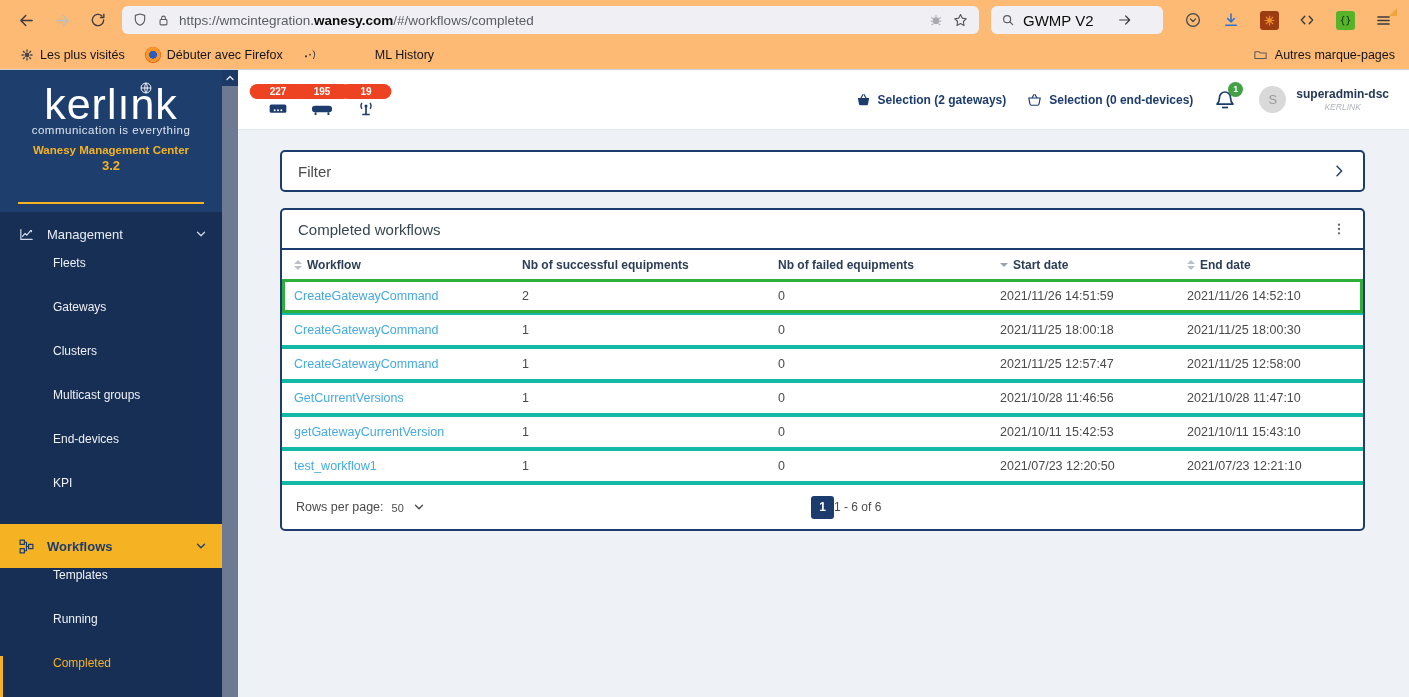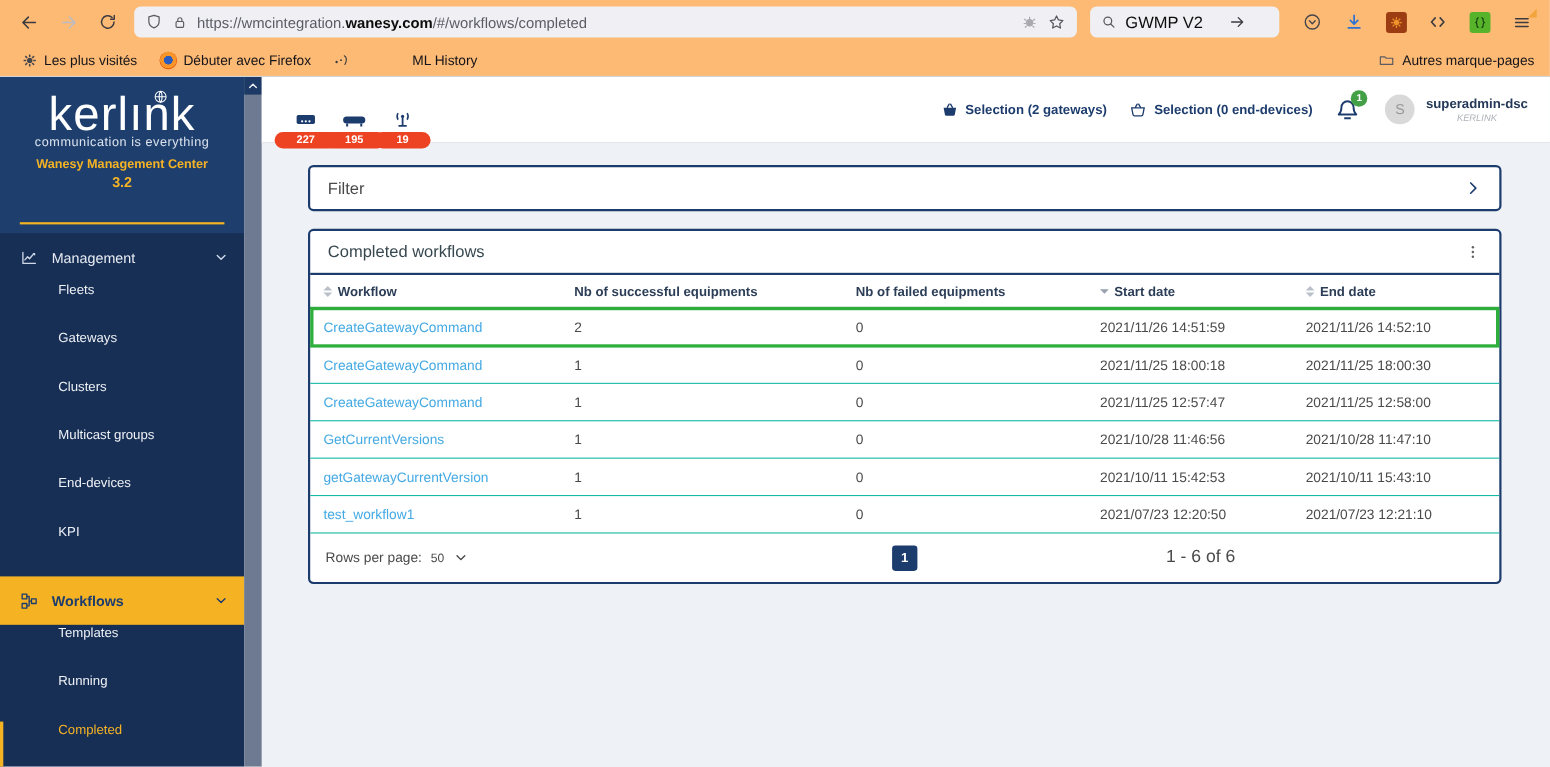--- a/index.html
+++ b/index.html
@@ -49,21 +49,21 @@
 
   
   .scrollstrip { width:16px; flex:none; background:#6e7a91; }
   .scroll-up { height:16px; background:#1d3a66; display:flex; align-items:center; justify-content:center; }
 
   
   .main { flex:1; display:flex; flex-direction:column; min-width:0; background:#eef1f5; }
   .app-header { height:60px; background:#ffffff; border-bottom:1px solid #e2e5e9; display:flex; align-items:center; padding:0 20px 0 22px; flex:none; }
   .hdr-badges { display:flex; gap:8px; }
   .badge-wrap { position:relative; width:36px; height:32px; }
-  .badge-pill { position:absolute; top:0; left:50%; transform:translateX(-50%); background:#ee4323; color:#fff; font-size:10px; font-weight:bold; border-radius:9px; padding:1px 20px; line-height:13px; z-index:2;margin-top:36px; }
+  .badge-pill { position:absolute; top:0; left:50%; transform:translateX(-50%); background:#ee4323; color:#fff; font-size:10px; font-weight:bold; border-radius:9px; padding:1px 20px; line-height:13px; z-index:2; }
   .badge-icon { position:absolute; bottom:0; left:50%; transform:translateX(-50%); }
   .hdr-right { margin-left:auto; display:flex; align-items:center; gap:20px; }
   .sel-btn { display:flex; align-items:center; gap:6px; font-size:12px; font-weight:bold; color:#1d3c6e; }
   .bell-wrap { position:relative; width:26px; height:26px; }
   .bell-badge { position:absolute; top:-5px; right:-4px; width:15px; height:15px; background:#43a047; border-radius:50%; color:#fff; font-size:9px; font-weight:bold; display:flex; align-items:center; justify-content:center; z-index:2; }
   .user { display:flex; align-items:center; gap:10px; }
   .avatar { width:27px; height:27px; border-radius:50%; background:#d9d9d9; color:#9a9a9a; font-size:13px; display:flex; align-items:center; justify-content:center; }
   .user-meta { text-align:center; }
   .user-name { font-size:12px; font-weight:bold; color:#253858; }
   .user-org { font-size:8.5px; font-style:italic; color:#b0b4ba; margin-top:1px; }
@@ -75,32 +75,32 @@
   .filter-title { font-size:15px; color:#4a4a4a; }
   .filter-card .grow { flex:1; }
 
   .card-head { height:38px; display:flex; align-items:center; padding:0 16px; }
   .card-title { font-size:15px; color:#37474f; }
   .card-head .grow { flex:1; }
 
   .tgrid { display:grid; grid-template-columns:228px 256px 222px 187px 1fr; align-items:center; }
   .thead { height:33px; border-top:2px solid #1d3c6e; border-bottom:2px solid #1d3c6e; font-size:12px; font-weight:bold; color:#2c3e57; }
   .cell { padding-left:12px; display:flex; align-items:center; gap:5px; overflow:hidden; white-space:nowrap; }
-  .trow { height:34px; border-bottom:1px solid #14b8a6; font-size:12.5px; color:#4a4a4a; position:relative; }
+  .trow { height:34px; border-bottom:4px solid #14b8a6; font-size:12.5px; color:#4a4a4a; position:relative; }
   .trow .link { color:#45aae3; }
   .trow.highlighted::after { content:""; position:absolute; inset:-2px 0; border:3px solid #2eaf3b; pointer-events:none; z-index:1; }
 
   .sort-both { display:inline-flex; flex-direction:column; gap:2px; }
   .tri-up { width:0; height:0; border-left:4px solid transparent; border-right:4px solid transparent; border-bottom:4px solid #b9c0ca; }
   .tri-down { width:0; height:0; border-left:4px solid transparent; border-right:4px solid transparent; border-top:4px solid #b9c0ca; }
   .tri-down.solo { border-top-color:#98a1ad; }
 
   .tfoot { height:44px; display:flex; align-items:center; padding:0 14px; font-size:12.5px; color:#4a4a4a; }
   .tfoot .left { flex:1; display:flex; align-items:flex-end; gap:8px; }
-  .tfoot .right { flex:1; text-align:center; font-size:16px; }
+  .tfoot .right { flex:1; text-align:left; font-size:12px; }
   .rpp-value { font-size:11px; color:#4a4a4a; }
   .page-btn { width:23px; height:23px; background:#1d3c6e; color:#fff; border-radius:3px; font-size:12px; font-weight:bold; display:flex; align-items:center; justify-content:center; }
 
   svg { display:block; }
 </style>
 </head>
 <body>
 
 <div class="screen">
 

